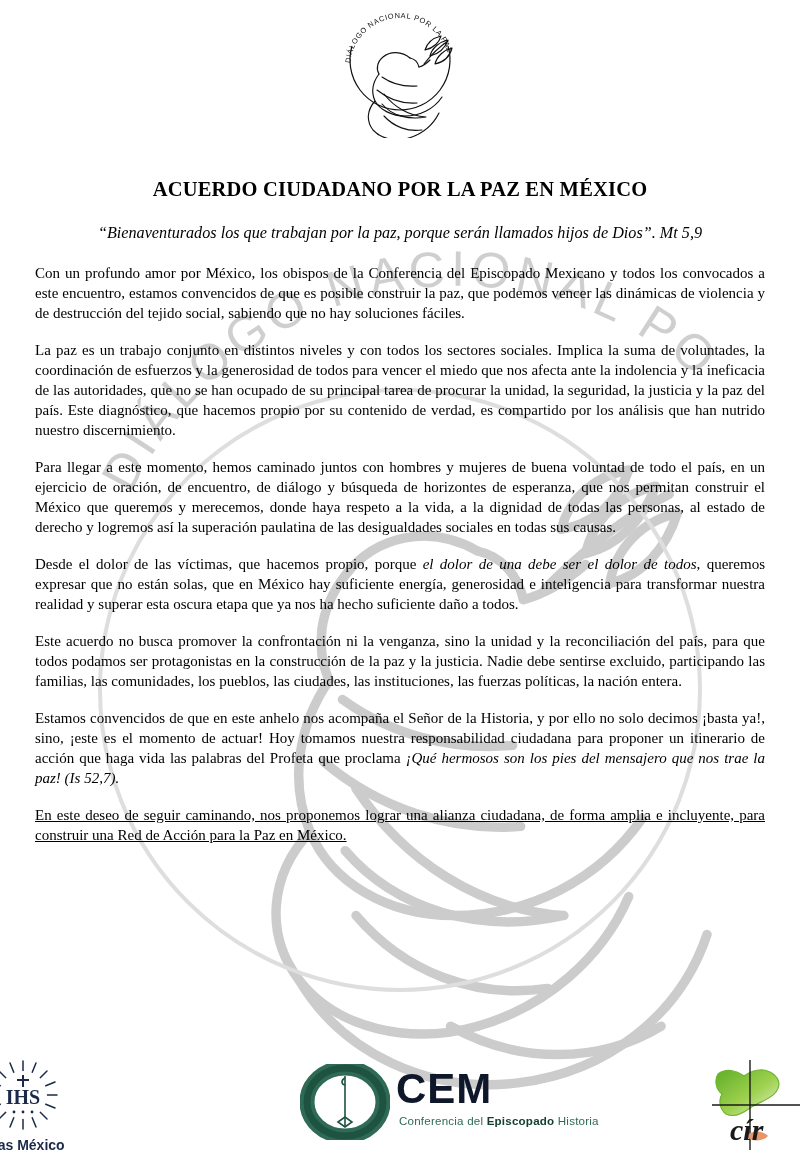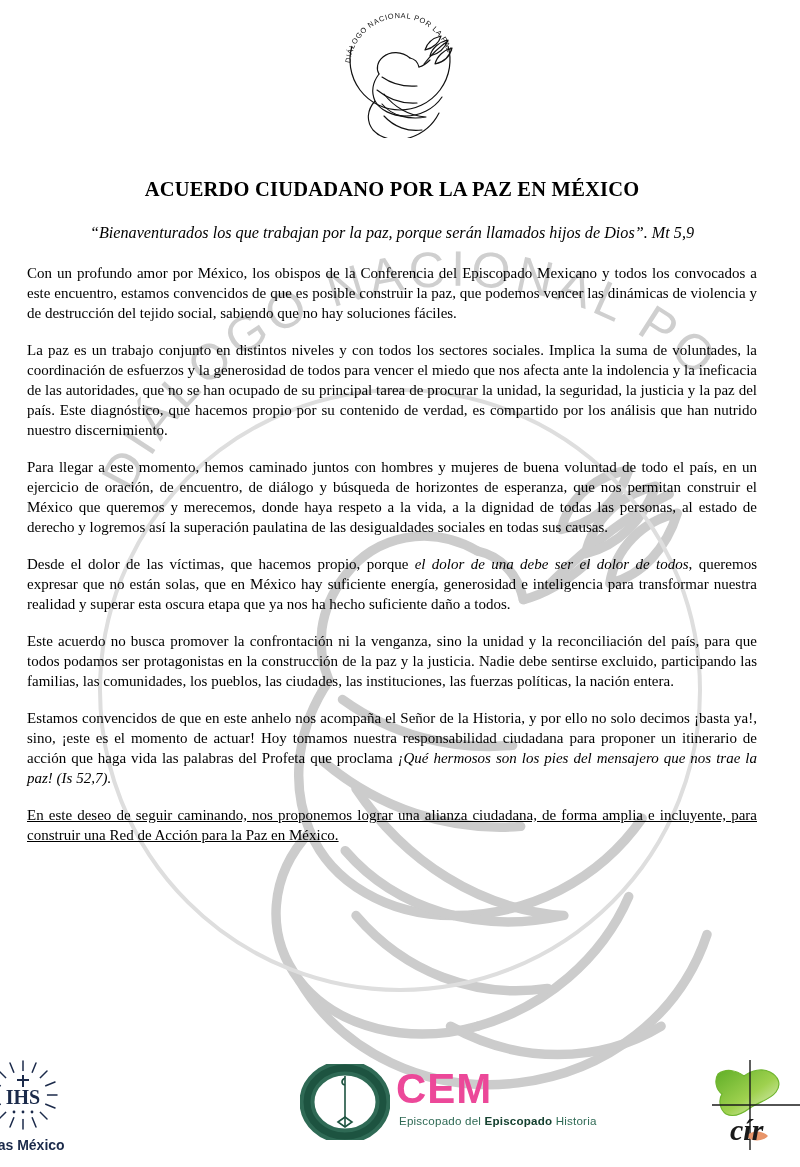--- a/index.html
+++ b/index.html
@@ -34,21 +34,21 @@
     left: 332px;
     top: 6px;
     width: 136px;
     height: 132px;
     z-index: 2;
   }
 
   
   #doc {
     position: absolute;
-    left: 27px;
+    left: 35px;
     top: 178px;
     width: 730px;
     z-index: 2;
   }
 
   #doc-title {
     font-size: 20.5px;
     font-weight: bold;
     text-align: center;
     letter-spacing: 0.2px;
@@ -105,21 +105,21 @@
     width: 290px;
     height: 76px;
   }
   #footer-cem .cem-word {
     position: absolute;
     left: 96px;
     top: 4px;
     font-family: "Liberation Sans", sans-serif;
     font-size: 42px;
     font-weight: bold;
-    color: #ec4899;
+    color: #0f172a;
     letter-spacing: 1px;
     line-height: 1;
   }
   #footer-cem .cem-sub {
     position: absolute;
     left: 99px;
     top: 50px;
     font-family: "Liberation Sans", sans-serif;
     font-size: 11.6px;
     color: #2f6a55;
@@ -269,21 +269,21 @@
 
     <div id="footer-cem">
       <svg width="90" height="76" viewBox="0 0 90 76" xmlns="http://www.w3.org/2000/svg">
         <ellipse cx="45" cy="38" rx="38" ry="34" fill="none" stroke="#2f6a55" stroke-width="15"></ellipse>
         <ellipse cx="45" cy="38" rx="38" ry="34" fill="none" stroke="#1d5340" stroke-width="7"></ellipse>
         <line x1="45" y1="12" x2="45" y2="62" stroke="#1d5340" stroke-width="1.6"></line>
         <path d="M 45,14 C 41,16 41,20 45,21" fill="none" stroke="#1d5340" stroke-width="1.6"></path>
         <path d="M 38,58 L 45,53 L 52,58 L 45,63 Z" fill="none" stroke="#1d5340" stroke-width="1.6"></path>
       </svg>
       <div class="cem-word">CEM</div>
-      <div class="cem-sub"><span>Episcopado del </span><b>Episcopado</b><span> Historia</span></div>
+      <div class="cem-sub"><span>Conferencia del </span><b>Episcopado</b><span> Historia</span></div>
     </div>
 
     <div id="footer-right">
       <svg width="120" height="90" viewBox="0 0 120 90" xmlns="http://www.w3.org/2000/svg">
         <defs>
           <linearGradient id="mxg" x1="0" y1="0" x2="1" y2="1">
             <stop offset="0%" stop-color="#5fae27"></stop>
             <stop offset="55%" stop-color="#9fd14f"></stop>
             <stop offset="100%" stop-color="#eaf4d6"></stop>
           </linearGradient>

